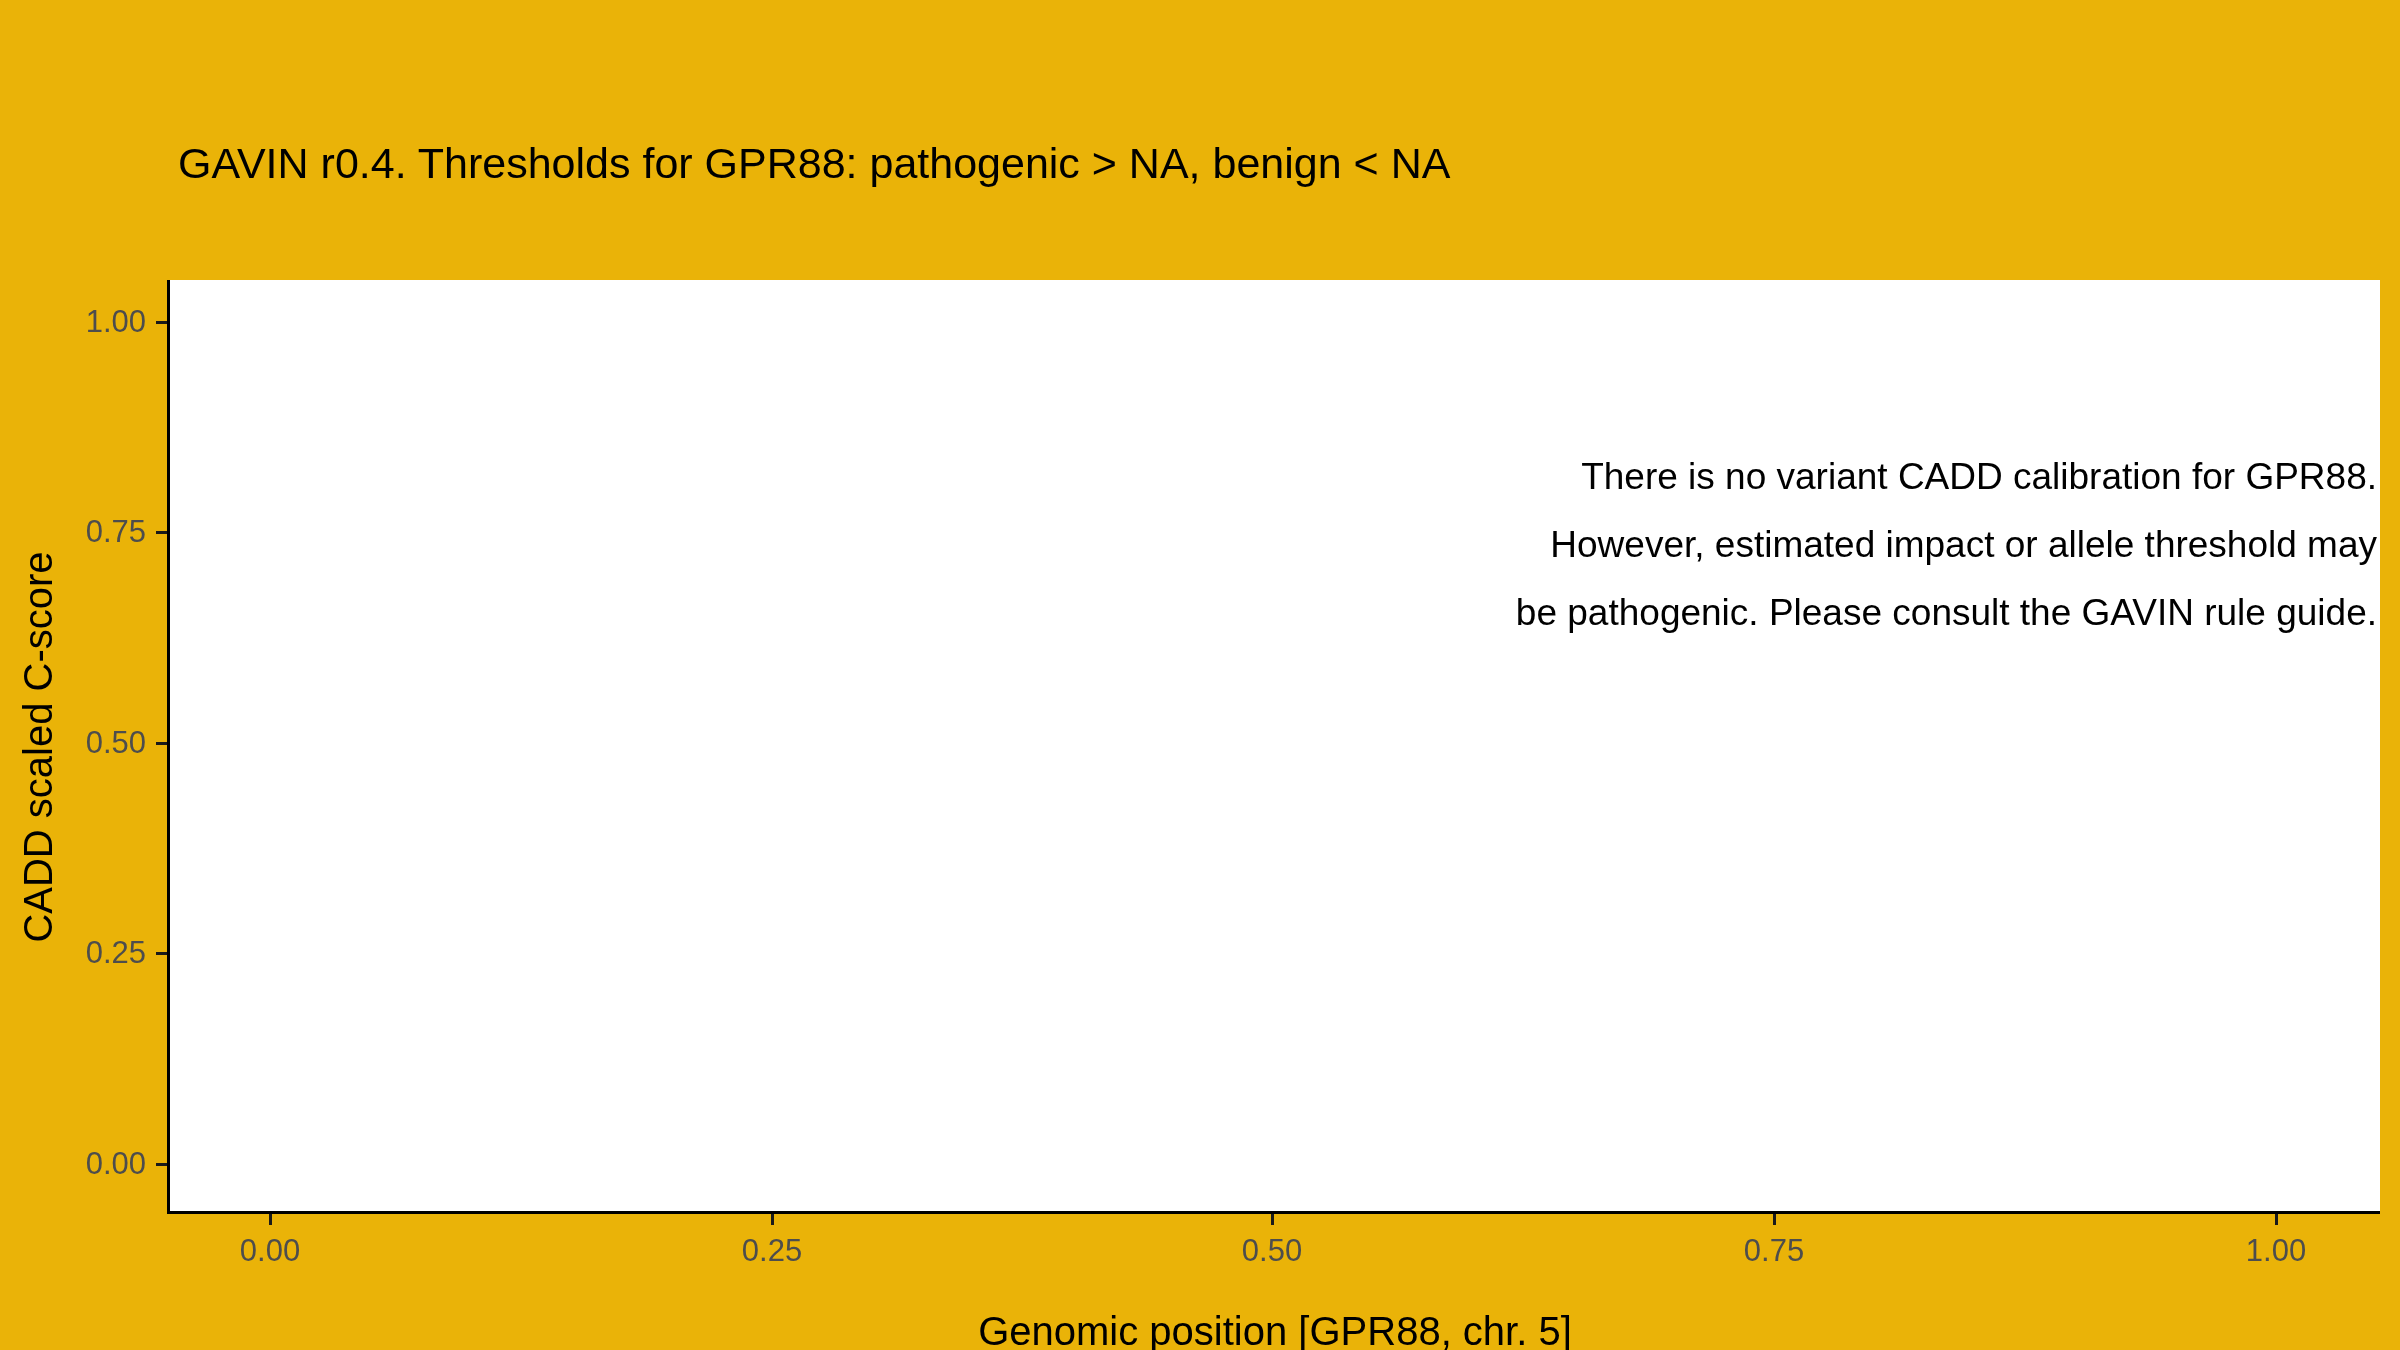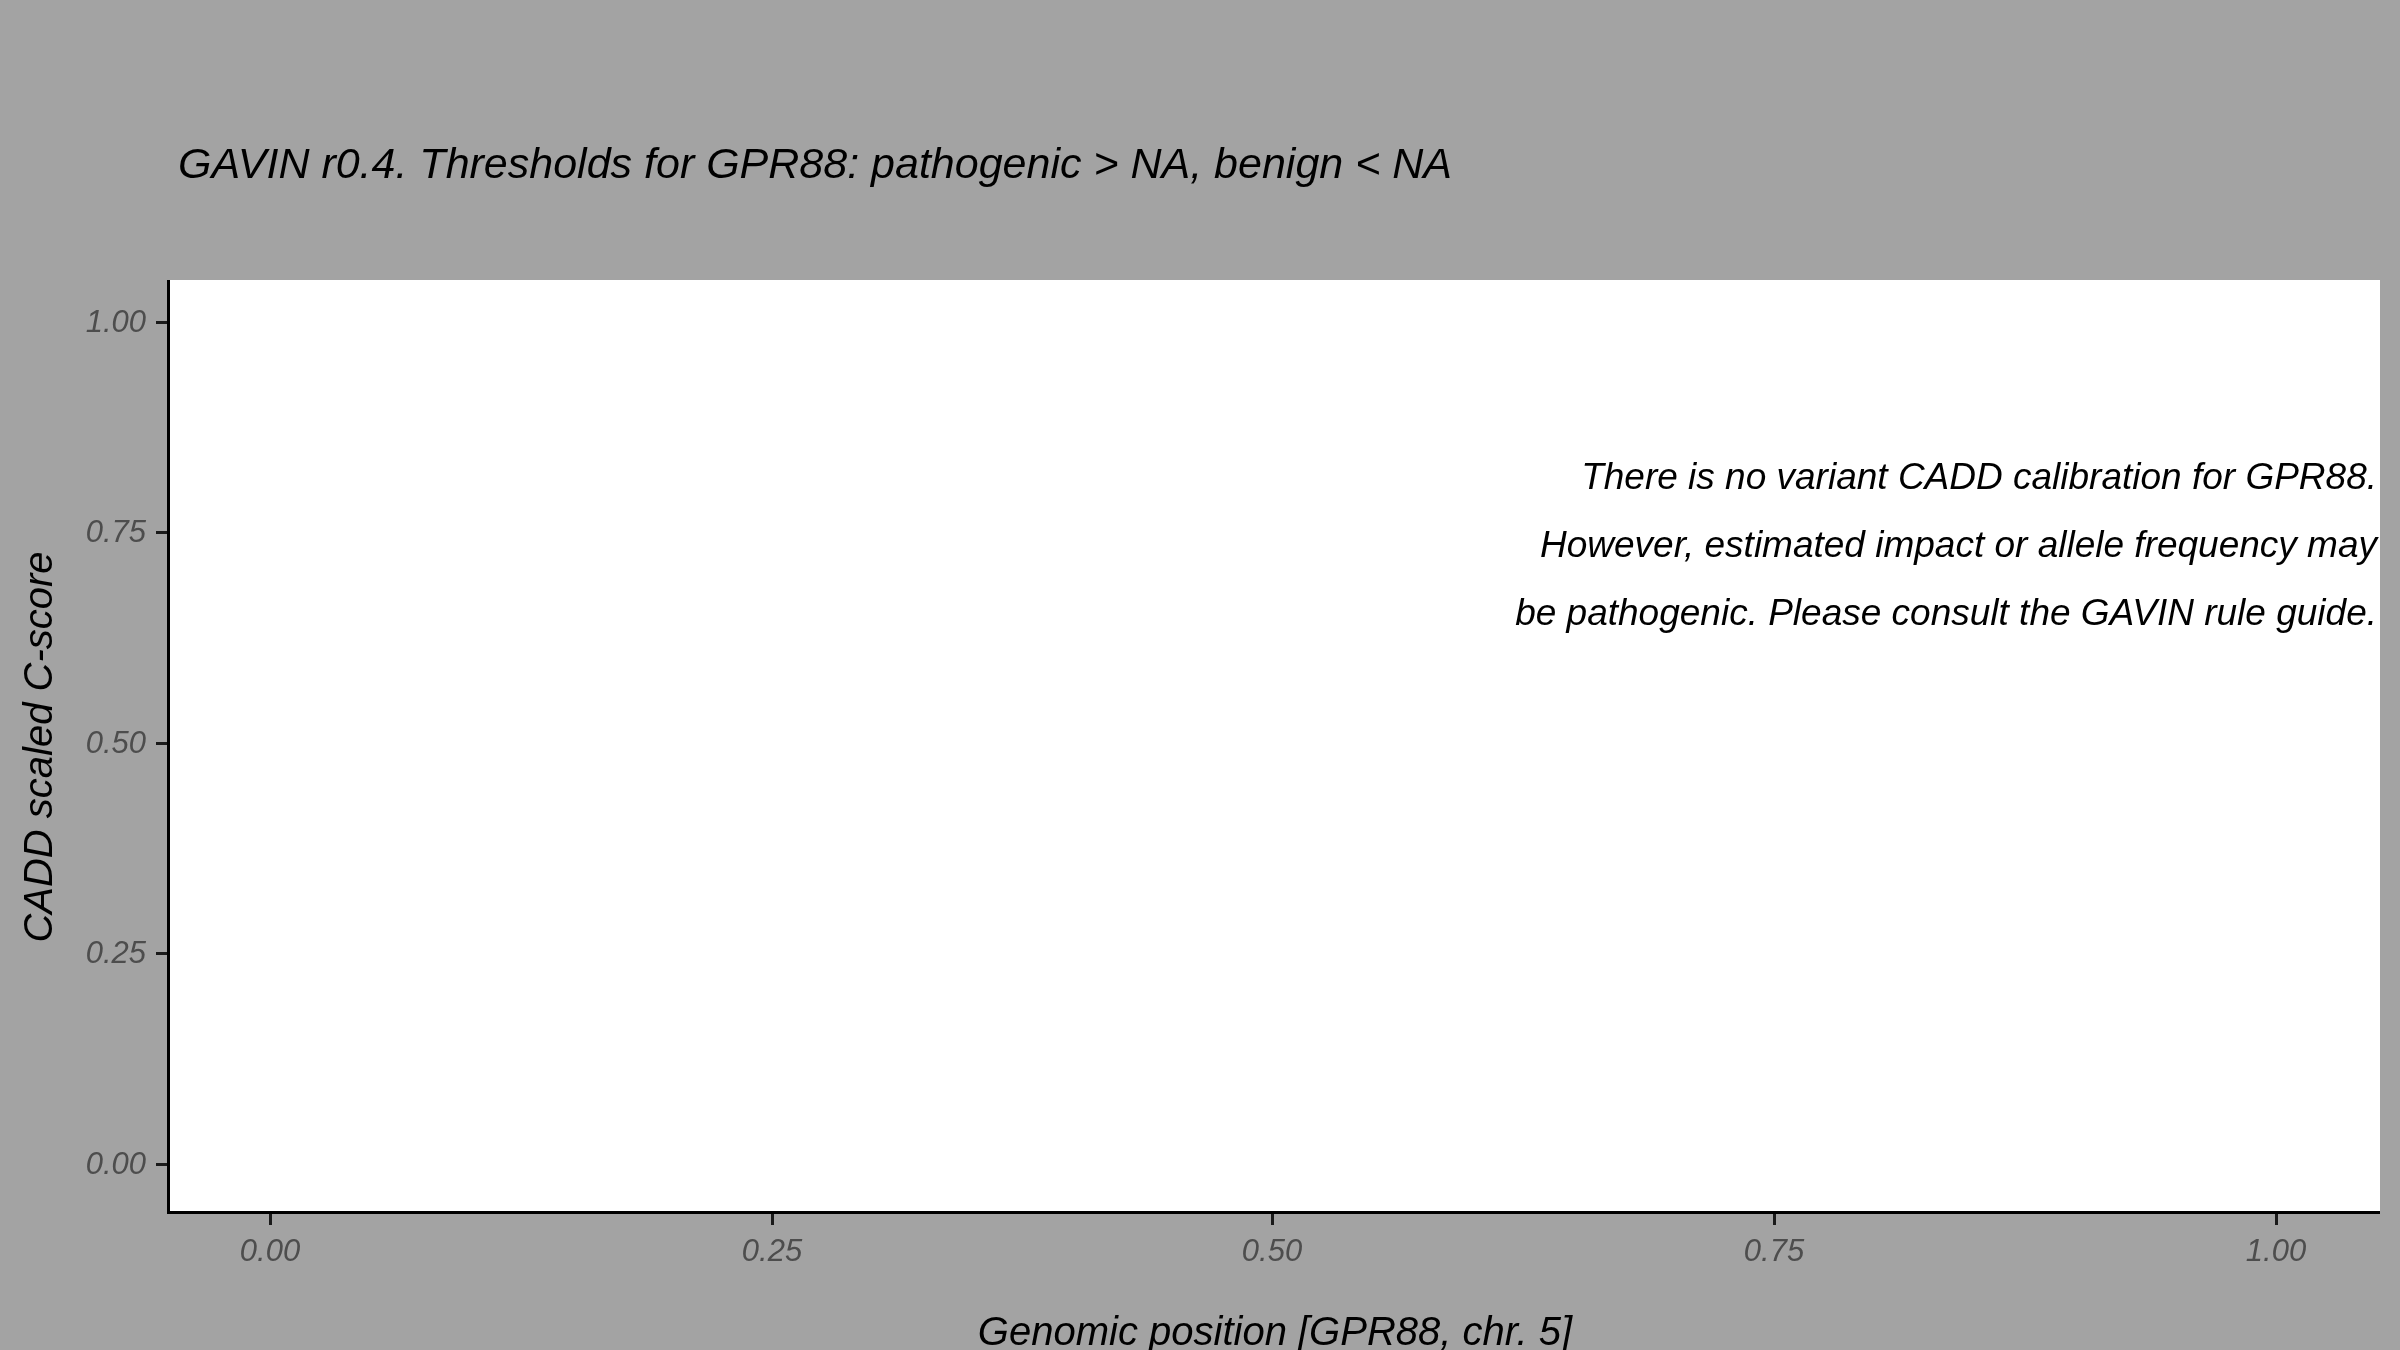--- a/index.html
+++ b/index.html
@@ -4,24 +4,23 @@
 <style>
   html, body {
     margin: 0;
     padding: 0;
     background: #ffffff;
   }
   .figure {
     position: relative;
     width: 2400px;
     height: 1350px;
-    background: #a3a3a3;
+    background: #eab308;
     font-family: "Liberation Sans", sans-serif;
     overflow: hidden;
-    font-style: italic;
   }
 
   
   .chart-title {
     position: absolute;
     left: 178px;
     top: 16px;
     font-size: 43px;
     line-height: 59px;
     color: #000000;
@@ -150,21 +149,21 @@
     <div>variants, green: RefSeq exons, grey: genome-wide fallback threshold</div>
   </div>
 
   <div class="plot-panel"></div>
 
   <div class="axis-line y-line"></div>
   <div class="axis-line x-line"></div>
 
   <div class="annotation">
     <div>There is no variant CADD calibration for GPR88.</div>
-    <div>However, estimated impact or allele frequency may</div>
+    <div>However, estimated impact or allele threshold may</div>
     <div>be pathogenic. Please consult the GAVIN rule guide.</div>
   </div>
 
   <div class="tick-mark y-mark ym-0"></div>
   <div class="tick-mark y-mark ym-1"></div>
   <div class="tick-mark y-mark ym-2"></div>
   <div class="tick-mark y-mark ym-3"></div>
   <div class="tick-mark y-mark ym-4"></div>
 
   <div class="tick-label y-label yl-0">1.00</div>

